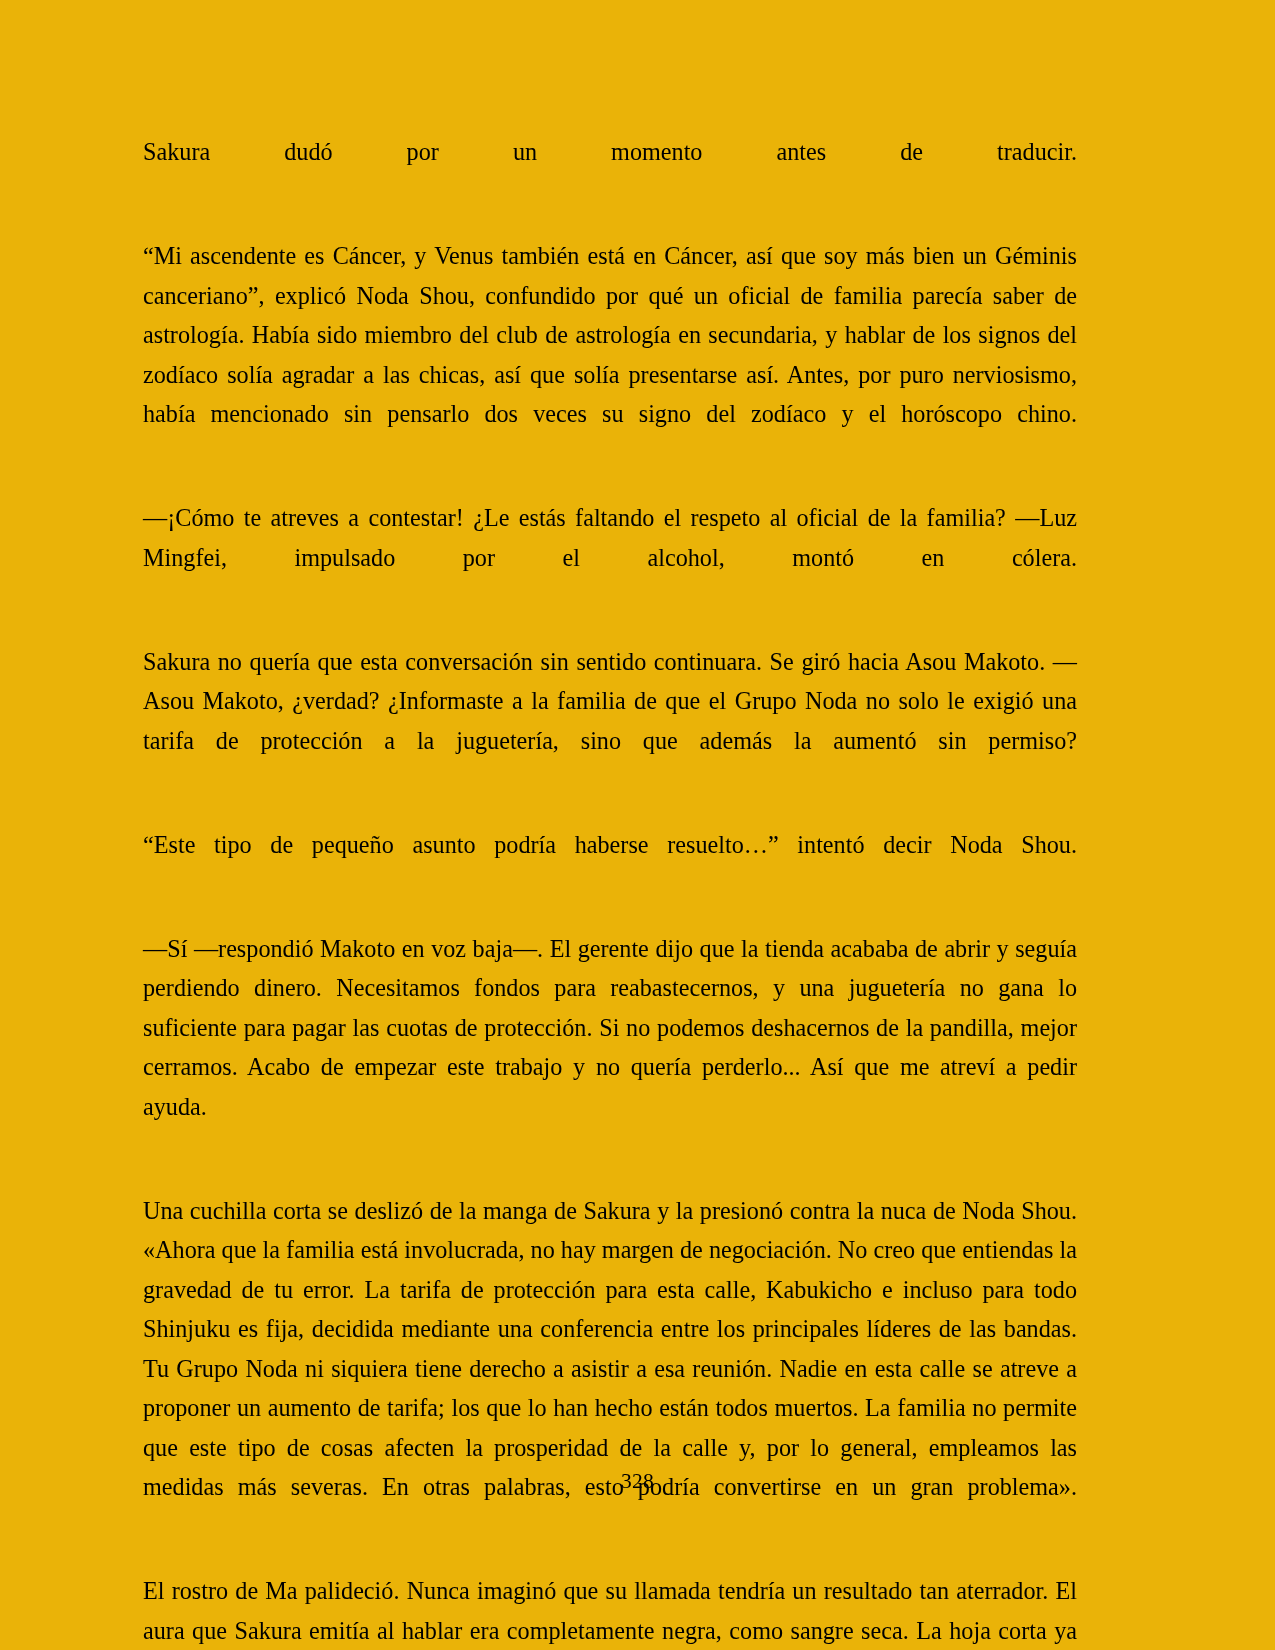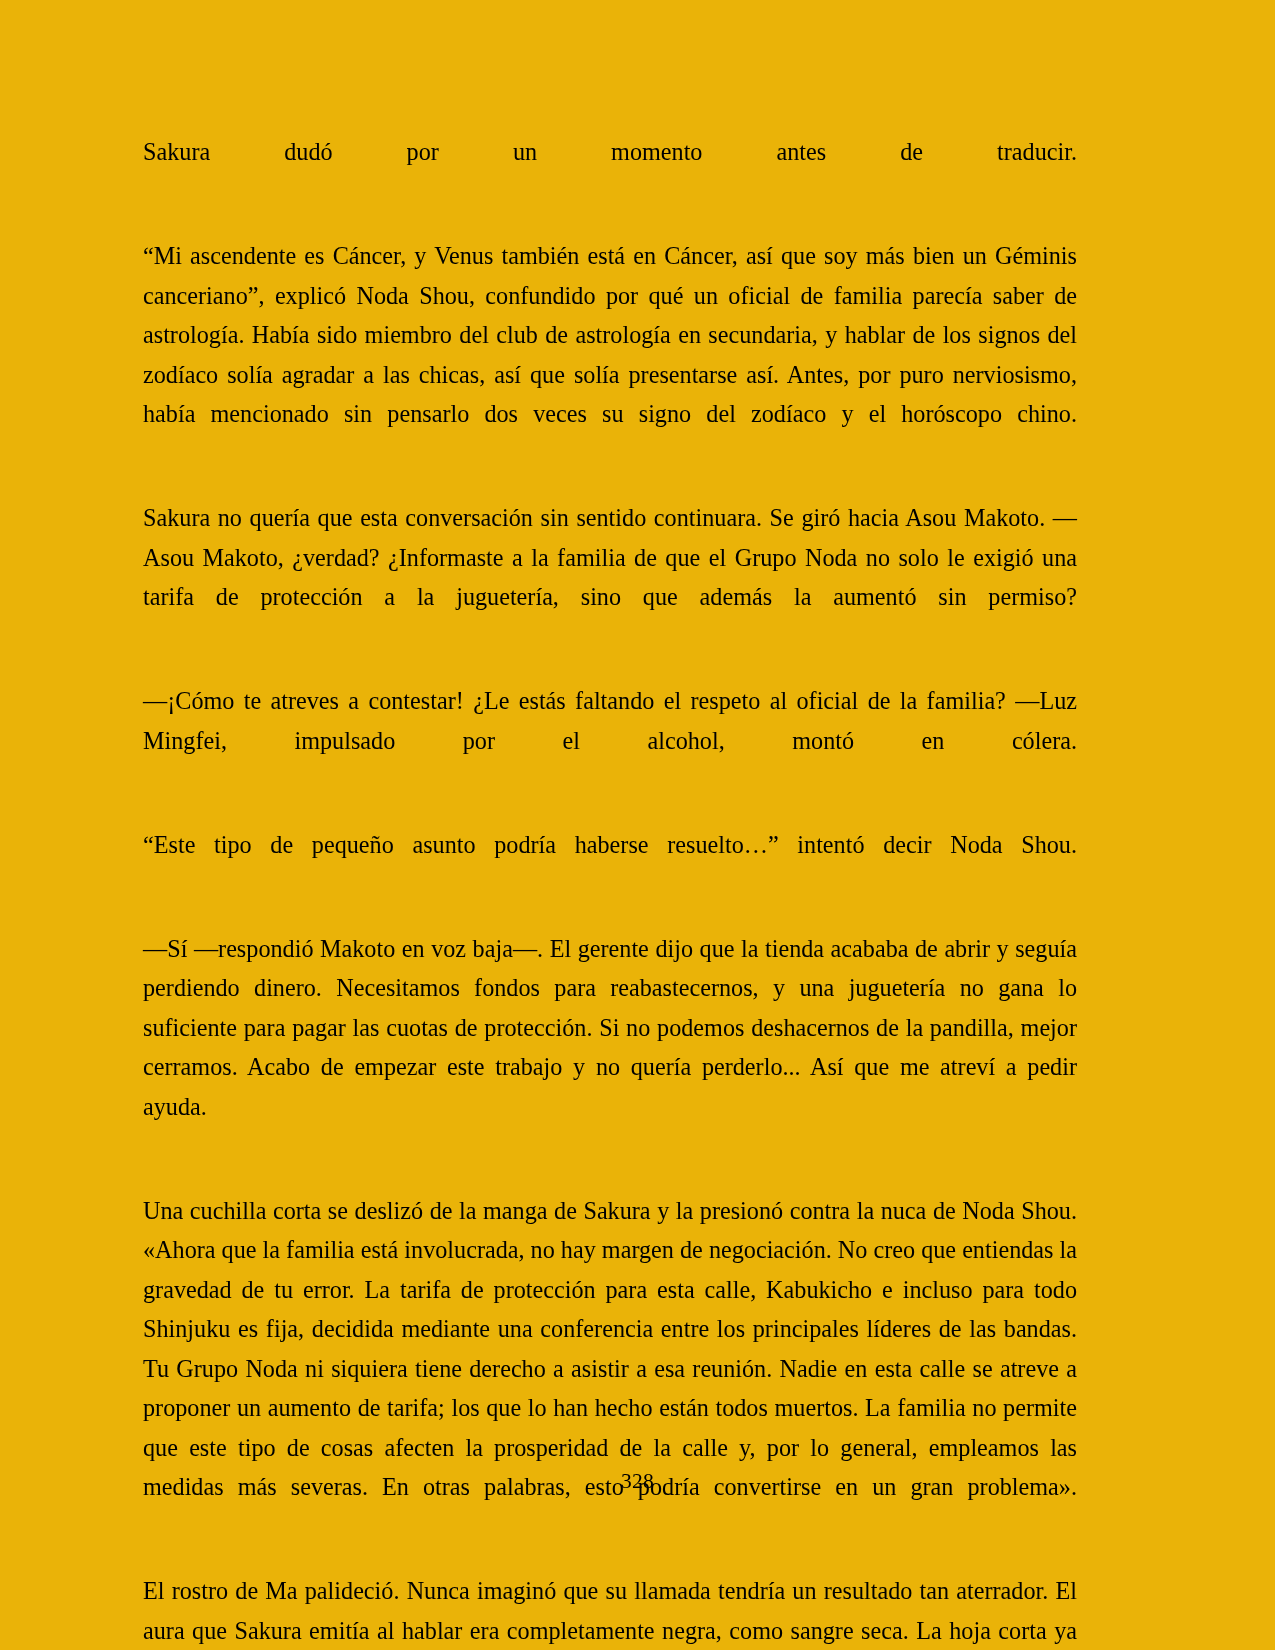--- a/index.html
+++ b/index.html
@@ -58,22 +58,22 @@
   }
 </style>
 </head>
 <body>
 
 <div class="page">
 
   <div class="text-column">
     <p class="para">Sakura dudó por un momento antes de traducir.</p>
     <p class="para">“Mi ascendente es Cáncer, y Venus también está en Cáncer, así que soy más bien un Géminis canceriano”, explicó Noda Shou, confundido por qué un oficial de familia parecía saber de astrología. Había sido miembro del club de astrología en secundaria, y hablar de los signos del zodíaco solía agradar a las chicas, así que solía presentarse así. Antes, por puro nerviosismo, había mencionado sin pensarlo dos veces su signo del zodíaco y el horóscopo chino.</p>
+    <p class="para">—¡Cómo te atreves a contestar! ¿Le estás faltando el respeto al oficial de la familia? —Luz Mingfei, impulsado por el alcohol, montó en cólera.</p>
     <p class="para">Sakura no quería que esta conversación sin sentido continuara. Se giró hacia Asou Makoto. —Asou Makoto, ¿verdad? ¿Informaste a la familia de que el Grupo Noda no solo le exigió una tarifa de protección a la juguetería, sino que además la aumentó sin permiso?</p>
-    <p class="para">—¡Cómo te atreves a contestar! ¿Le estás faltando el respeto al oficial de la familia? —Luz Mingfei, impulsado por el alcohol, montó en cólera.</p>
     <p class="para">“Este tipo de pequeño asunto podría haberse resuelto…” intentó decir Noda Shou.</p>
     <p class="para">—Sí —respondió Makoto en voz baja—. El gerente dijo que la tienda acababa de abrir y seguía perdiendo dinero. Necesitamos fondos para reabastecernos, y una juguetería no gana lo suficiente para pagar las cuotas de protección. Si no podemos deshacernos de la pandilla, mejor cerramos. Acabo de empezar este trabajo y no quería perderlo... Así que me atreví a pedir ayuda.</p>
     <p class="para">Una cuchilla corta se deslizó de la manga de Sakura y la presionó contra la nuca de Noda Shou. «Ahora que la familia está involucrada, no hay margen de negociación. No creo que entiendas la gravedad de tu error. La tarifa de protección para esta calle, Kabukicho e incluso para todo Shinjuku es fija, decidida mediante una conferencia entre los principales líderes de las bandas. Tu Grupo Noda ni siquiera tiene derecho a asistir a esa reunión. Nadie en esta calle se atreve a proponer un aumento de tarifa; los que lo han hecho están todos muertos. La familia no permite que este tipo de cosas afecten la prosperidad de la calle y, por lo general, empleamos las medidas más severas. En otras palabras, esto podría convertirse en un gran problema».</p>
     <p class="para">El rostro de Ma palideció. Nunca imaginó que su llamada tendría un resultado tan aterrador. El aura que Sakura emitía al hablar era completamente negra, como sangre seca. La hoja corta ya se había clavado en la nuca de Noda Shou; un poco más de fuerza, y sangraría. Makoto solo quería ahuyentar al matón que acosaba la tienda a diario, como mucho regañarlo.</p>
 
   </div>
 
   <div class="page-number">328</div>
 
 </div>

